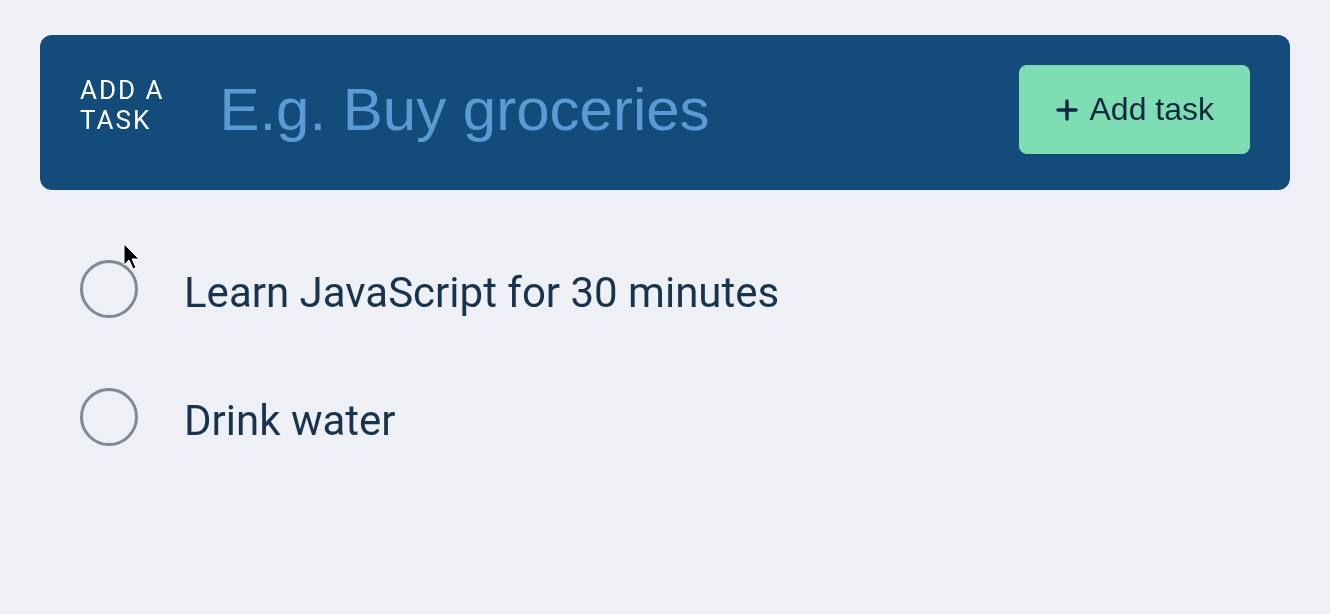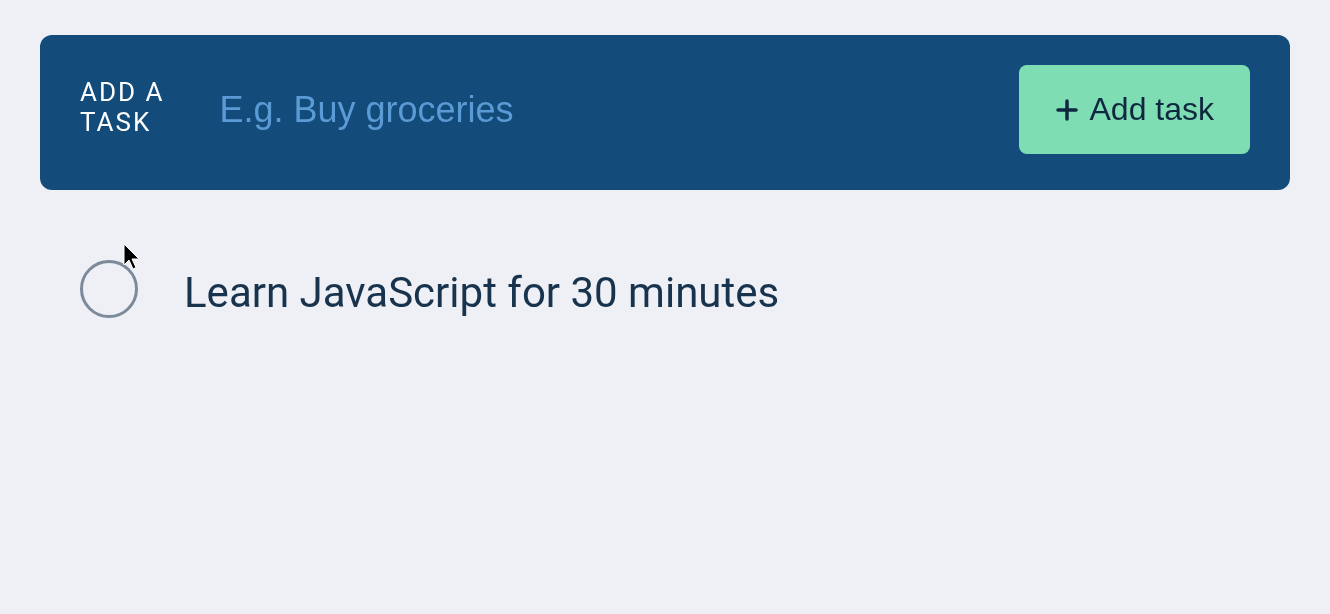--- a/index.html
+++ b/index.html
@@ -34,21 +34,21 @@
       letter-spacing: 2px;
       text-transform: uppercase;
       font-variant: small-caps;
       margin-bottom: 6px;
     }
     .task-input {
       background: transparent;
       border: none;
       outline: none;
       color: #5b9bd5;
-      font-size: 36px;
+      font-size: 60px;
       font-weight: 400;
       width: 100%;
     }
     .task-input::placeholder {
       color: #5b9bd5;
       opacity: 1;
     }
     .add-task-button {
       background-color: #7eddb3;
       border: none;
@@ -124,19 +124,23 @@
     </span>
     <span>Add task</span>
   </button>
 </div>
 
 <div class="task-list">
   <div class="task-item">
     <button class="task-checkbox"></button>
     <span class="task-text">Learn JavaScript for 30 minutes</span>
   </div>
+  <div class="task-item">
+    <button class="task-checkbox"></button>
+    <span class="task-text">Drink water</span>
+  </div>
 </div>
 
 <div class="cursor">
   <svg viewBox="0 0 20 28">
     <path d="M 1 1 L 1 22 L 6 17 L 10 26 L 13 24.5 L 9 16 L 16 16 Z" fill="#000000" stroke="#ffffff" stroke-width="1"></path>
   </svg>
 </div>
 
 </body></html>

